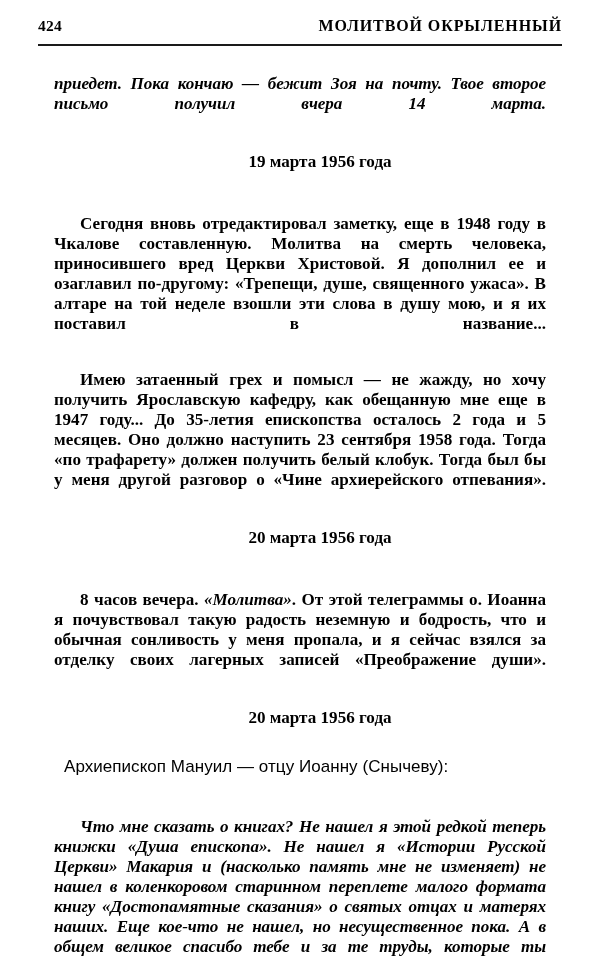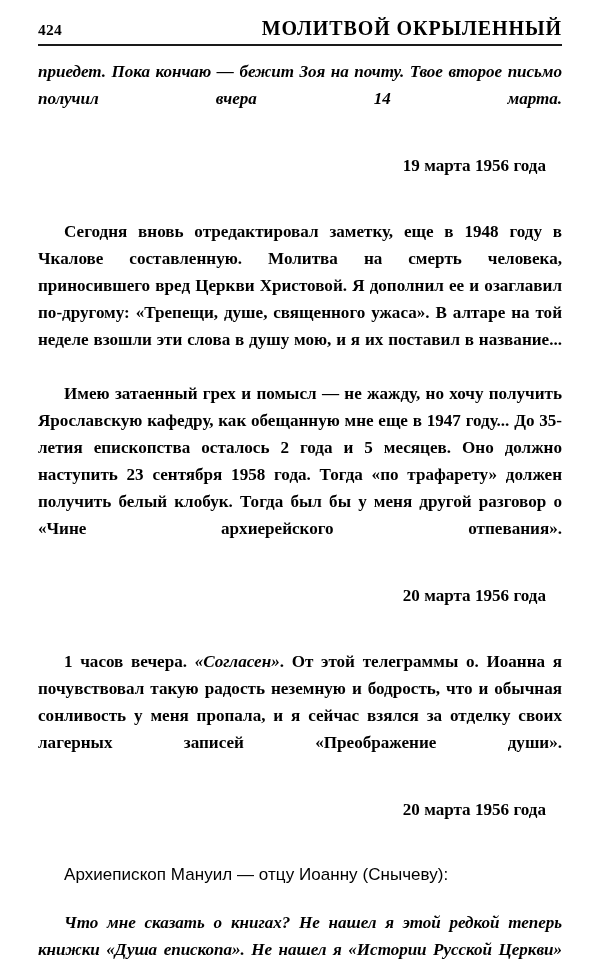--- a/index.html
+++ b/index.html
@@ -34,21 +34,21 @@
     align-items: baseline;
     justify-content: space-between;
   }
   .folio {
     font-size: 15.5px;
     font-weight: 700;
     letter-spacing: 0.2px;
     line-height: 1;
   }
   .head-title {
-    font-size: 20px;
+    font-size: 16px;
     font-weight: 700;
     letter-spacing: 0.9px;
     line-height: 1;
     text-transform: uppercase;
   }
   .head-rule {
     position: absolute;
     left: 38px;
     top: 44px;
     width: 524px;
@@ -58,23 +58,23 @@
 
   
   .textblock {
     position: absolute;
     left: 38px;
     top: 58px;
     width: 524px;
   }
 
   p {
-    margin: 0;
+    margin: 16px;
     font-size: 17.1px;
-    line-height: 27px;
+    line-height: 20px;
     text-align: justify;
     text-justify: inter-word;
     hyphens: manual;
   }
 
   
   .roman {
     font-style: normal;
     font-weight: 700;
   }
@@ -89,23 +89,23 @@
     text-indent: 26px;
     font-family: Liberation Serif, serif;
   }
 
   
   .date-head {
     font-size: 17.1px;
     line-height: 24.1px;
     font-weight: 700;
     font-style: normal;
-    margin: 16px;
+    margin: 0;
     padding-left: 40px;
-    text-align: right;
+    text-align: center;
   }
   .gap-before {
     margin-top: 15px;
   }
 
   
   .attrib {
     font-family: "Liberation Sans", "DejaVu Sans", sans-serif;
     font-size: 17px;
     line-height: 23px;
@@ -145,21 +145,21 @@
     <p class="ital">приедет. Пока кончаю — бежит Зоя на почту. Твое второе письмо получил вчера 14 марта.</p>
 
     <p class="date-head gap-before">19 марта 1956 года</p>
 
     <p class="roman indent">Сегодня вновь отредактировал заметку, еще в 1948 году в Чкалове составленную. Молитва на смерть человека, приносившего вред Церкви Христовой. Я дополнил ее и озаглавил по-другому: «Трепещи, душе, священного ужаса». В алтаре на той неделе взошли эти слова в душу мою, и я их поставил в название...</p>
 
     <p class="roman indent">Имею затаенный грех и помысл — не жажду, но хочу получить Ярославскую кафедру, как обещанную мне еще в 1947 году... До 35-летия епископства осталось 2 года и 5 месяцев. Оно должно наступить 23 сентября 1958 года. Тогда «по трафарету» должен получить белый клобук. Тогда был бы у меня другой разговор о «Чине архиерейского отпевания».</p>
 
     <p class="date-head gap-before">20 марта 1956 года</p>
 
-    <p class="roman indent"><span>1 часов вечера. </span><em class="ital-in-roman">«Согласен»</em><span>. От этой телеграммы о. Иоанна я почувствовал такую радость неземную и бодрость, что и обычная сонливость у меня пропала, и я сейчас взялся за отделку своих лагерных записей «Преображение души».</span></p>
+    <p class="roman indent"><span>8 часов вечера. </span><em class="ital-in-roman">«Молитва»</em><span>. От этой телеграммы о. Иоанна я почувствовал такую радость неземную и бодрость, что и обычная сонливость у меня пропала, и я сейчас взялся за отделку своих лагерных записей «Преображение души».</span></p>
 
     <p class="date-head gap-before">20 марта 1956 года</p>
 
     <p class="attrib">Архиепископ Мануил — отцу Иоанну (Снычеву):</p>
 
 
     <p class="ital indent">Что мне сказать о книгах? Не нашел я этой редкой теперь книжки «Душа епископа». Не нашел я «Истории Русской Церкви» Макария и (насколько память мне не изменяет) не нашел в коленкоровом старинном переплете малого формата книгу «Достопамятные сказания» о святых отцах и матерях наших. Еще кое-что не нашел, но несущественное пока. А в общем великое спасибо тебе и за те труды, которые ты положил на упаковку всех книг и на погрузку и т.д. Только сейчас я осознал, какой это был великий труд со всеми моими вещами.</p>
 
   </div>
 </div>

